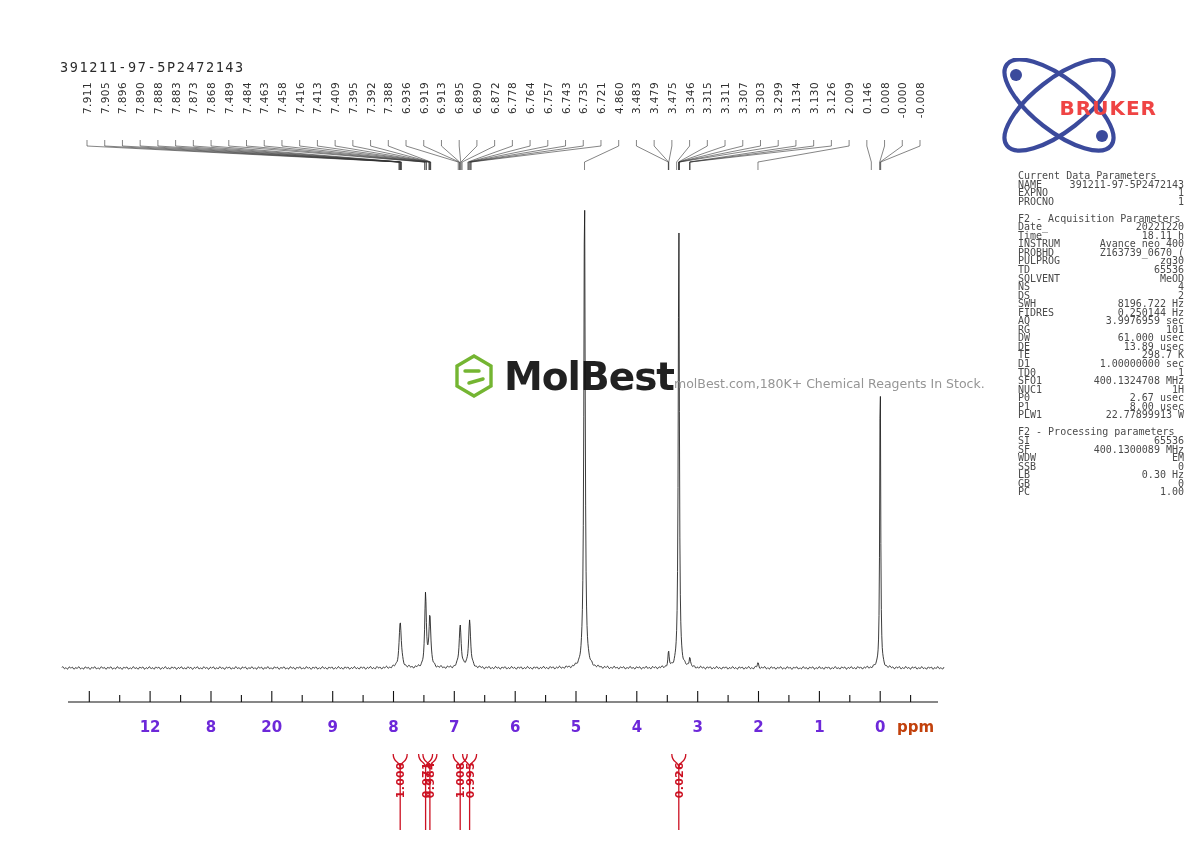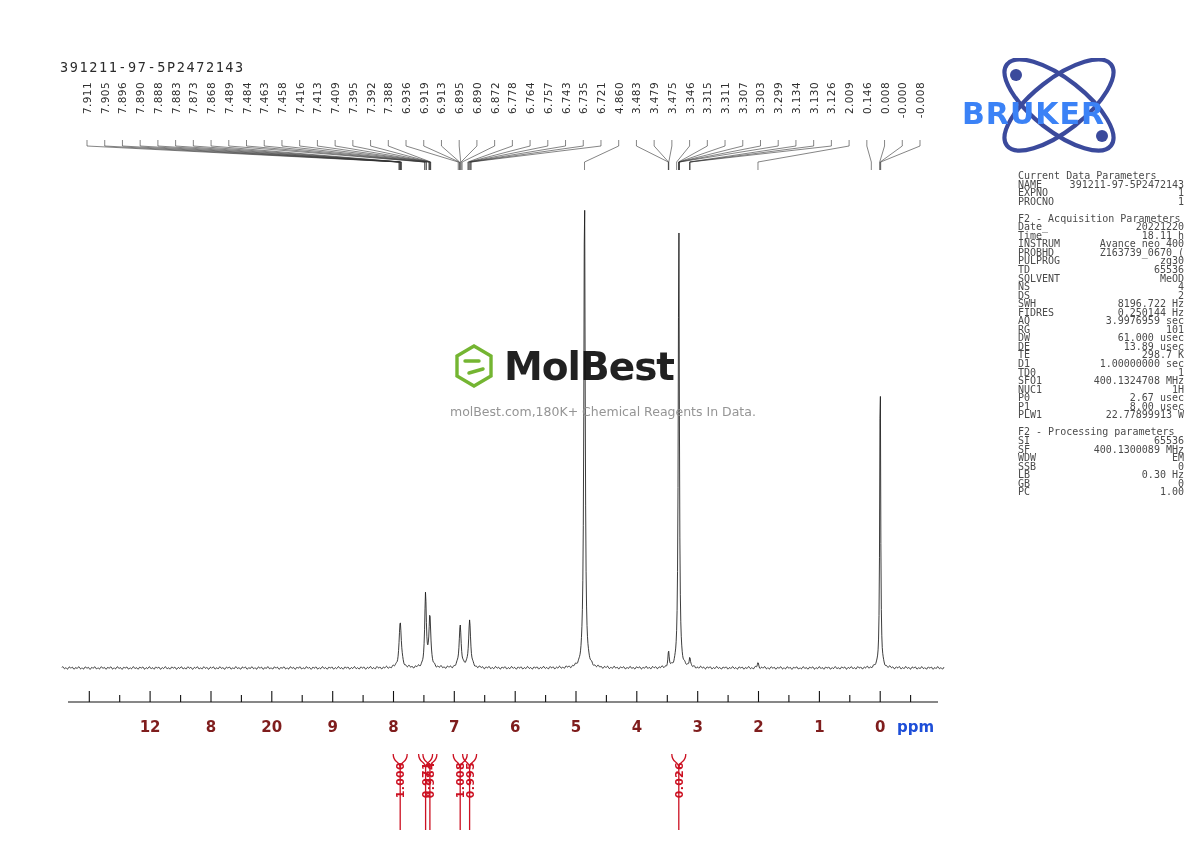--- a/index.html
+++ b/index.html
@@ -20,50 +20,50 @@
 
   
   #fan-lines{position:absolute;left:0;top:140px;width:950px;height:30px;}
 
   
   #spectrum{position:absolute;left:0;top:170px;width:950px;height:520px;}
 
   
   #axis{position:absolute;left:0;top:690px;width:950px;height:60px;}
   .tick-label{position:absolute;top:28px;font-family:"DejaVu Sans",sans-serif;
-              font-size:15px;font-weight:bold;color:#7f1d1d;transform:translateX(-50%);}
+              font-size:15px;font-weight:bold;color:#6d28d9;transform:translateX(-50%);}
   #ppm-unit{position:absolute;top:28px;left:897px;font-family:"DejaVu Sans",sans-serif;
-            font-size:15px;font-weight:bold;color:#1d4ed8;}
+            font-size:15px;font-weight:bold;color:#c2410c;}
 
   
   #integrals{position:absolute;left:0;top:752px;width:950px;height:80px;}
   .integral-label{position:absolute;top:10px;
                   writing-mode:vertical-rl;transform:rotate(180deg);
                   font-family:"DejaVu Sans",sans-serif;font-weight:bold;
                   font-size:11px;color:#cc1122;letter-spacing:.3px;line-height:1;}
 
   
   #params{position:absolute;left:1018px;top:172px;width:200px;
           font-family:"DejaVu Sans Mono",monospace;font-size:10px;
           line-height:8.55px;color:#4a4a4a;white-space:pre;}
   .param-row{display:block;height:8.55px;position:relative;}
   .param-key{position:absolute;left:0;}
   .param-val{position:absolute;right:34px;text-align:right;white-space:pre;}
   .param-head{display:block;height:8.55px;}
   .param-gap{display:block;height:8.55px;}
 
   
   #bruker-logo{position:absolute;left:962px;top:58px;width:195px;height:95px;}
-  #bruker-word{position:absolute;left:0px;top:38px;width:195px;text-align:left;
-               font-family:"DejaVu Sans",sans-serif;font-weight:bold;font-size:30px;
-               letter-spacing:1px;color:#3b82f6;}
-
-  
-  #watermark{position:absolute;left:450px;top:342px;width:300px;
-             display:flex;flex-direction:column;align-items:flex-start;
+  #bruker-word{position:absolute;left:0px;top:38px;width:195px;text-align:right;
+               font-family:"DejaVu Sans",sans-serif;font-weight:bold;font-size:20px;
+               letter-spacing:1px;color:#ef4444;}
+
+  
+  #watermark{position:absolute;left:450px;top:352px;width:300px;
+             display:flex;align-items:center;
              opacity:.93;pointer-events:none;}
   #wm-row{display:flex;align-items:center;gap:6px;}
   #wm-word{font-family:"DejaVu Sans",sans-serif;font-weight:bold;font-size:39px;
            color:#111;letter-spacing:-1px;line-height:1;}
   #wm-tagline{margin-top:14px;font-family:"DejaVu Sans",sans-serif;font-size:12.5px;
               color:#8d8d8d;white-space:nowrap;}
 </style>
 </head>
 <body>
 
@@ -262,14 +262,14 @@
 
 <div id="watermark">
   <div id="wm-row">
     <svg width="48" height="48" viewBox="0 0 48 48">
       <polygon points="24,4 41,14 41,34 24,44 7,34 7,14" fill="none" stroke="#6ab023" stroke-width="3.4"></polygon>
       <line x1="15" y1="19" x2="29" y2="19" stroke="#6ab023" stroke-width="3.4" stroke-linecap="round"></line>
       <line x1="19" y1="31" x2="33" y2="27" stroke="#6ab023" stroke-width="3.4" stroke-linecap="round"></line>
     </svg>
     <span id="wm-word">MolBest</span>
   </div>
-  <div id="wm-tagline">molBest.com,180K+ Chemical Reagents In Data.</div>
+  <div id="wm-tagline">molBest.com,180K+ Chemical Reagents In Stock.</div>
 </div>
 
 </body></html>

